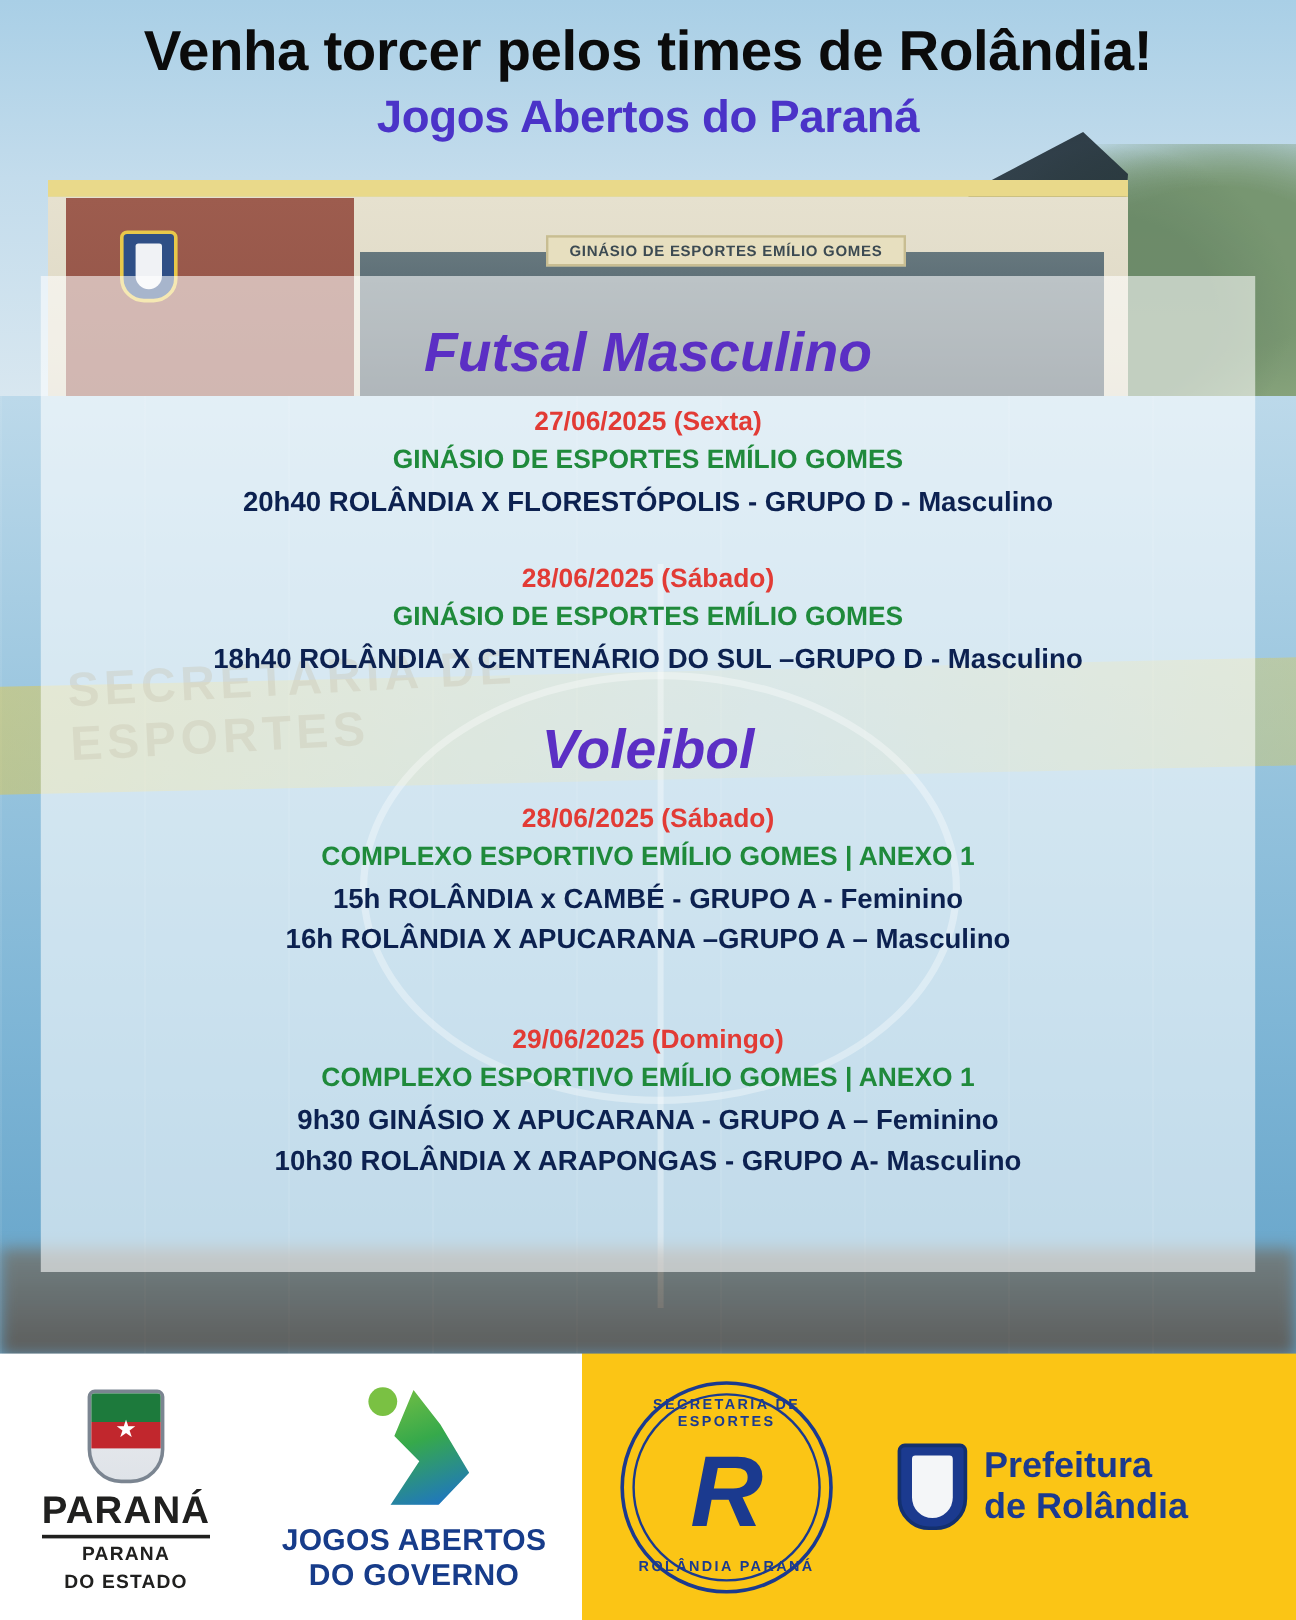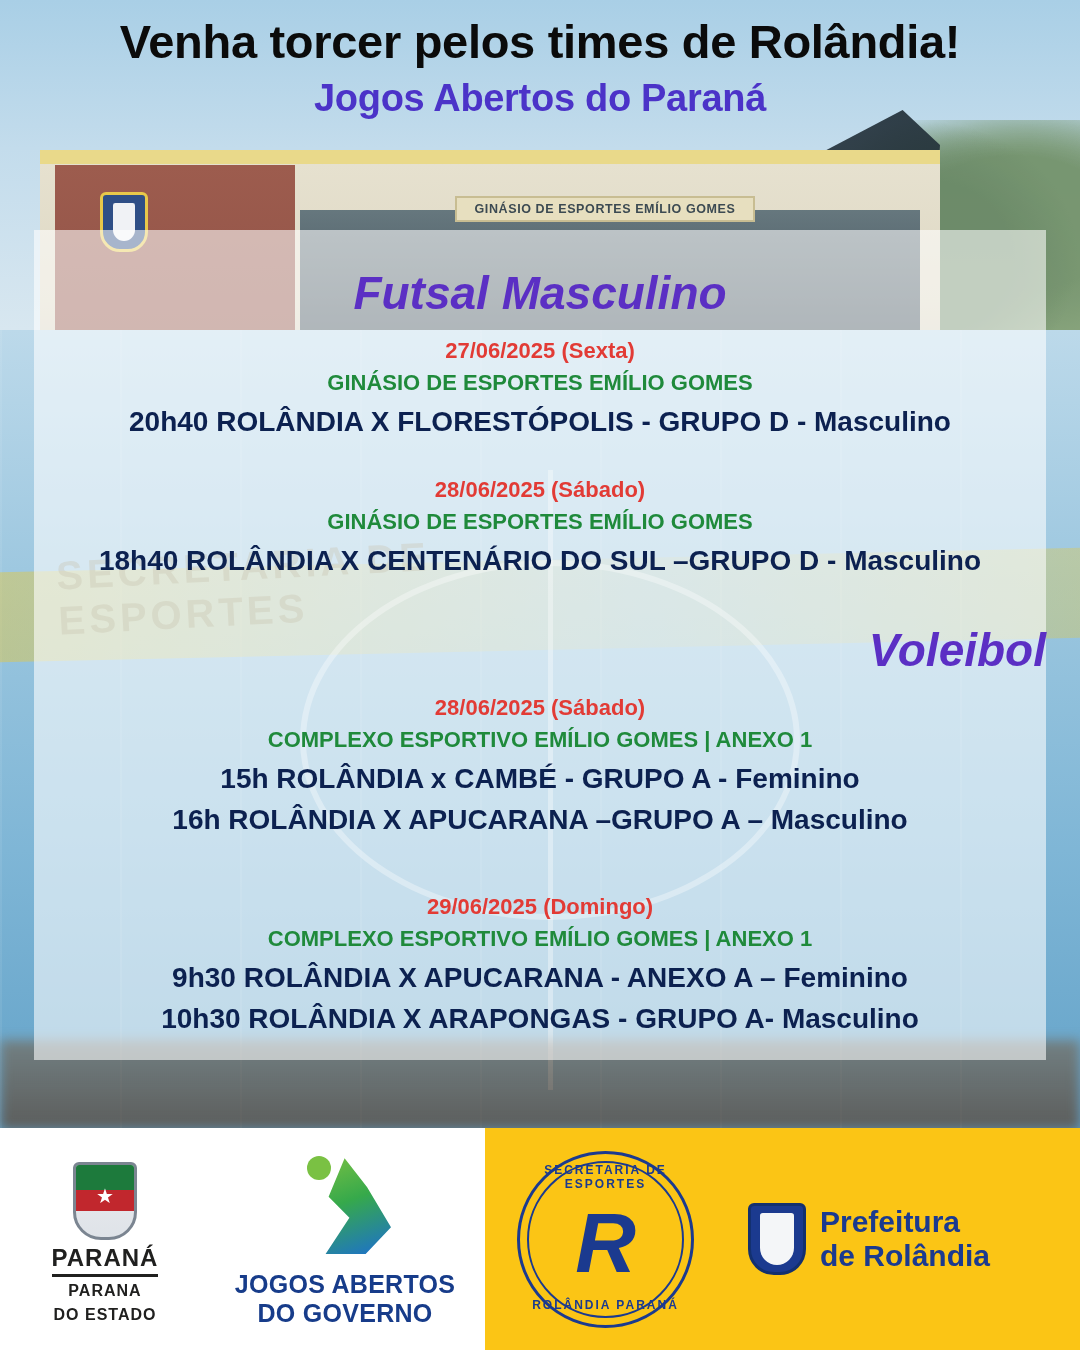--- a/index.html
+++ b/index.html
@@ -223,39 +223,39 @@
   }
 
   .sport-title {
     font-size: 46px;
     font-weight: bold;
     font-style: italic;
     color: #5b2fc4;
     text-underline-offset: 6px;
     margin: 10px 0 18px;
   }
-  .sport-title.voleibol { margin-top: 42px; text-align: right; }
+  .sport-title.voleibol { margin-top: 30px; }
 
   .block { margin-bottom: 8px; }
   .block + .block { margin-top: 34px; }
 
   .date {
     font-size: 22px;
     font-weight: bold;
     color: #e23b35;
     margin-bottom: 6px;
   }
   .venue {
     font-size: 22px;
     font-weight: bold;
     color: #1f8a3b;
     margin-bottom: 6px;
   }
   .match {
-    font-size: 28px;
+    font-size: 23px;
     font-weight: bold;
     color: #0c2150;
     line-height: 1.45;
   }
 
   .gap-big { height: 46px; }
 
   
   .footer {
     position: absolute;
@@ -314,21 +314,21 @@
   .shield .star {
     position: absolute;
     left: 50%;
     top: 42%;
     transform: translate(-50%,-50%);
     color: #fff;
     font-size: 20px;
     z-index: 2;
   }
   .parana-word {
-    font-size: 24px;
+    font-size: 32px;
     font-weight: bold;
     letter-spacing: 1px;
     color: #20201f;
     border-bottom: 3px solid #20201f;
     display: inline-block;
     padding-bottom: 2px;
   }
   .parana-sub {
     font-size: 16px;
     font-weight: bold;
@@ -494,21 +494,21 @@
       <div class="venue">COMPLEXO ESPORTIVO EMÍLIO GOMES | ANEXO 1</div>
       <div class="match">15h ROLÂNDIA x CAMBÉ - GRUPO A - Feminino</div>
       <div class="match">16h ROLÂNDIA X APUCARANA –GRUPO A – Masculino</div>
     </div>
 
     <div class="gap-big"></div>
 
     <div class="block">
       <div class="date">29/06/2025 (Domingo)</div>
       <div class="venue">COMPLEXO ESPORTIVO EMÍLIO GOMES | ANEXO 1</div>
-      <div class="match">9h30 ROLÂNDIA X APUCARANA - ANEXO A – Feminino</div>
+      <div class="match">9h30 GINÁSIO X APUCARANA - GRUPO A – Feminino</div>
       <div class="match">10h30 ROLÂNDIA X ARAPONGAS - GRUPO A- Masculino</div>
     </div>
 
   </div>
 
   <div class="footer">
 
     <div class="footer-left">
 
       <div class="logo-parana">

